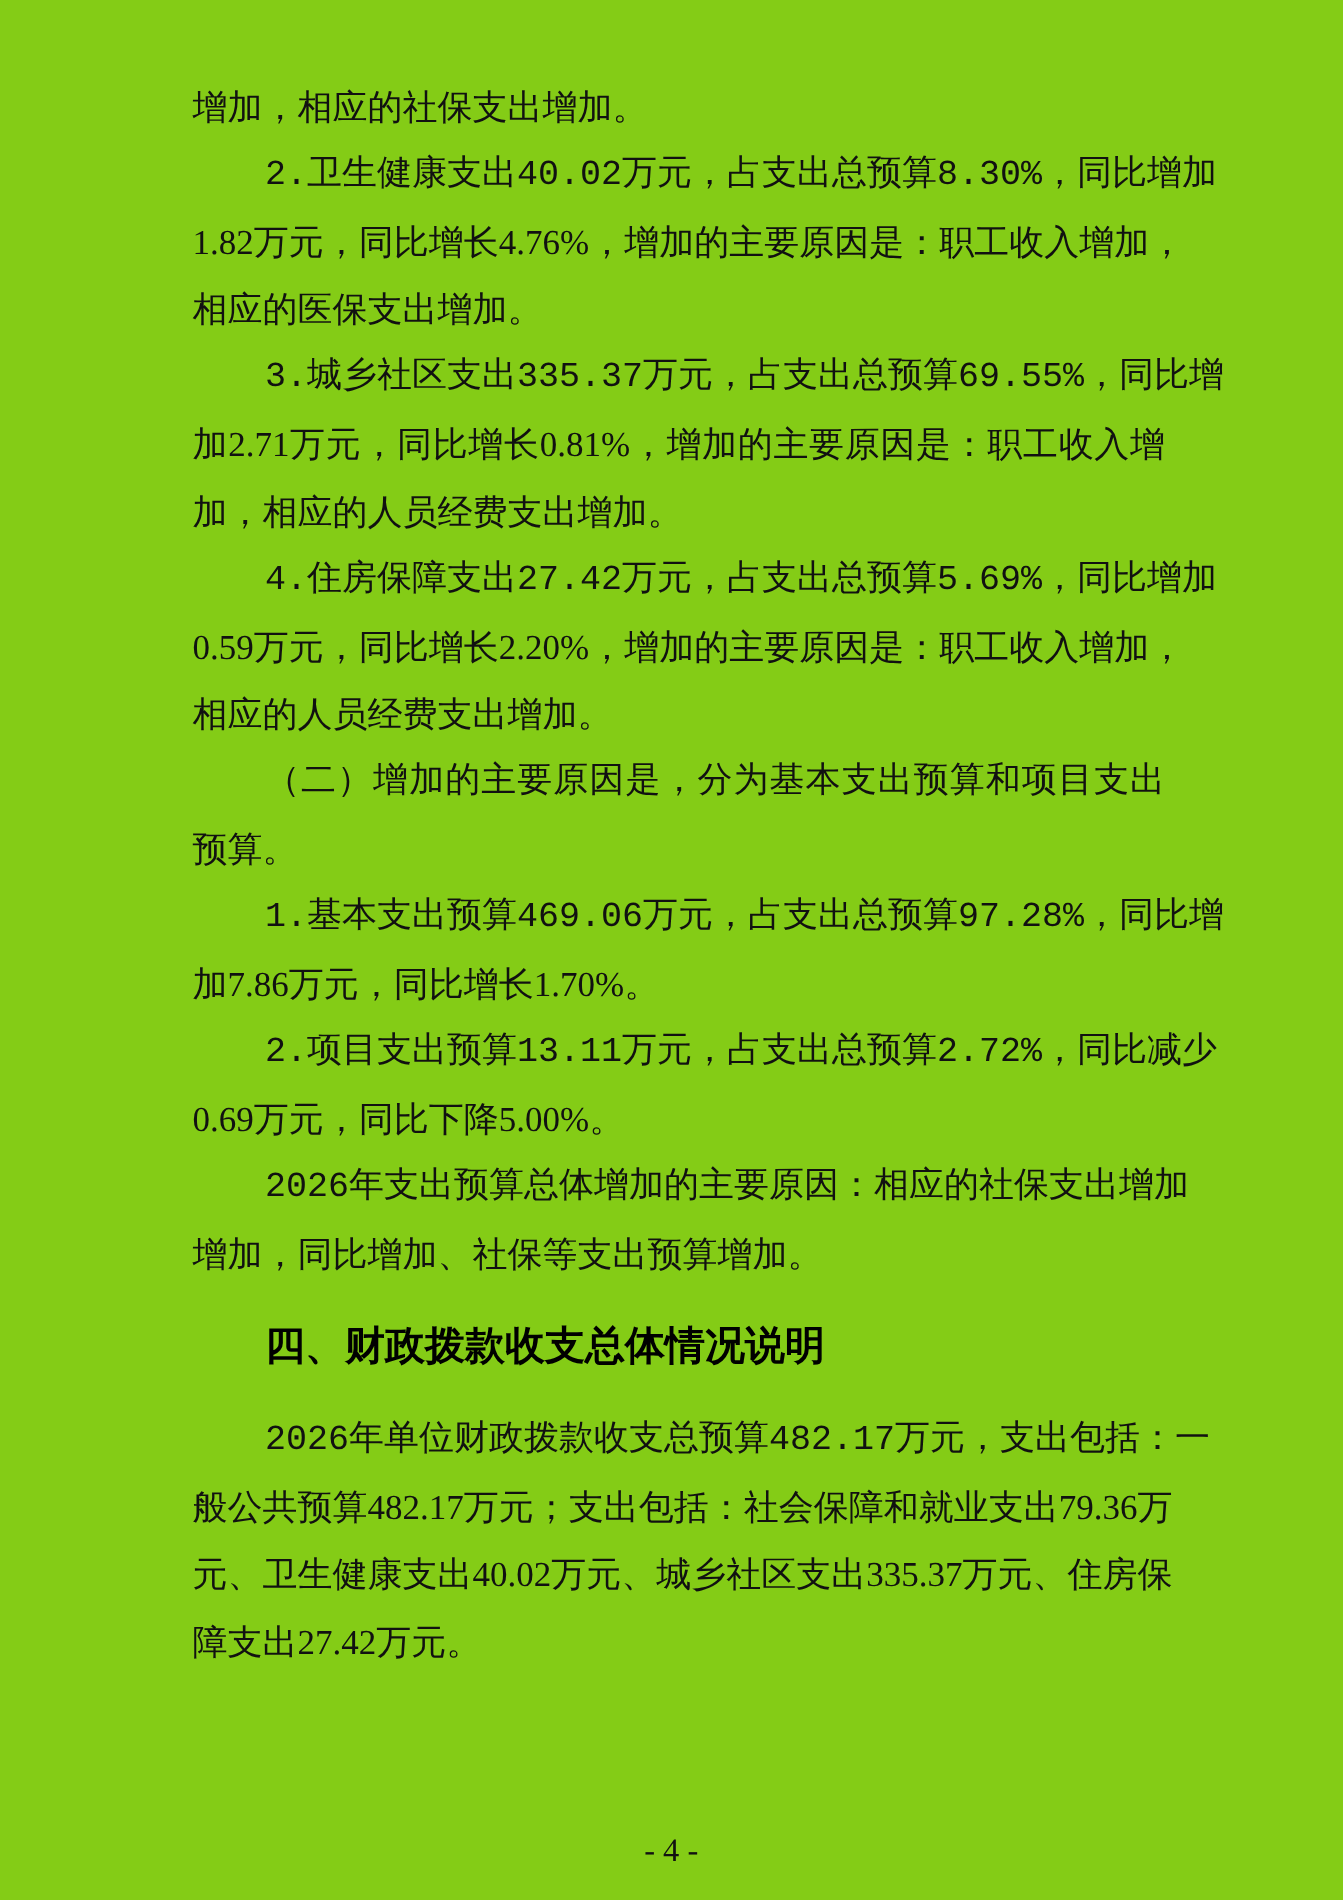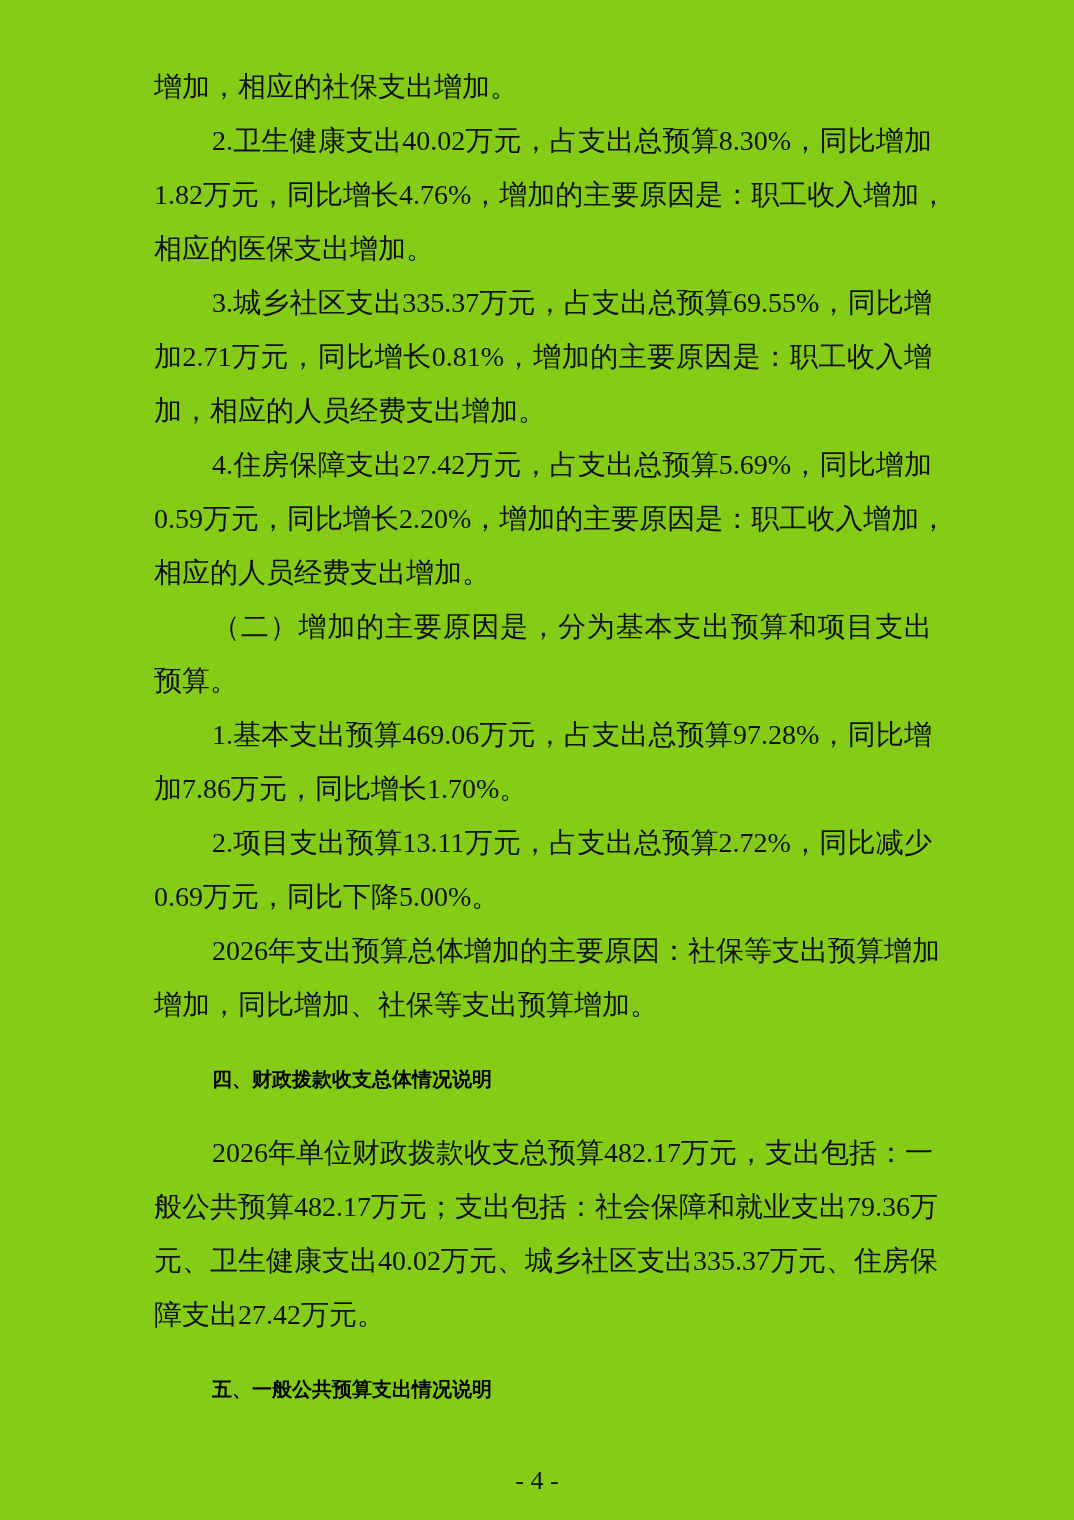--- a/index.html
+++ b/index.html
@@ -29,25 +29,26 @@
     white-space: nowrap;
     color: #111111;
   }
   .line.fill {
     text-align: justify;
     text-align-last: justify;
     text-justify: inter-character;
   }
   .line.indent {
     text-indent: 58px;
+    font-family: Liberation Mono, monospace;
   }
   .heading {
-    font-family: Liberation Serif, serif;
+    font-family: Liberation Mono, monospace;
     font-weight: bold;
-    font-size: 20px;
+    font-size: 32px;
     line-height: 54px;
     height: 54px;
     margin: 20px 0;
     text-indent: 58px;
     white-space: nowrap;
     color: #000000;
   }
   .footer {
     position: absolute;
     left: 0;
@@ -74,23 +75,22 @@
       <div class="line">加，相应的人员经费支出增加。</div>
       <div class="line indent fill">4.住房保障支出27.42万元，占支出总预算5.69%，同比增加</div>
       <div class="line fill">0.59万元，同比增长2.20%，增加的主要原因是：职工收入增加，</div>
       <div class="line">相应的人员经费支出增加。</div>
       <div class="line indent fill">（二）增加的主要原因是，分为基本支出预算和项目支出</div>
       <div class="line">预算。</div>
       <div class="line indent fill">1.基本支出预算469.06万元，占支出总预算97.28%，同比增</div>
       <div class="line">加7.86万元，同比增长1.70%。</div>
       <div class="line indent fill">2.项目支出预算13.11万元，占支出总预算2.72%，同比减少</div>
       <div class="line">0.69万元，同比下降5.00%。</div>
-      <div class="line indent fill">2026年支出预算总体增加的主要原因：社保等支出预算增加</div>
+      <div class="line indent fill">2026年支出预算总体增加的主要原因：相应的社保支出增加</div>
       <div class="line">增加，同比增加、社保等支出预算增加。</div>
       <div class="heading">四、财政拨款收支总体情况说明</div>
       <div class="line indent fill">2026年单位财政拨款收支总预算482.17万元，支出包括：一</div>
       <div class="line fill">般公共预算482.17万元；支出包括：社会保障和就业支出79.36万</div>
       <div class="line fill">元、卫生健康支出40.02万元、城乡社区支出335.37万元、住房保</div>
       <div class="line">障支出27.42万元。</div>
-      <div class="heading">五、一般公共预算支出情况说明</div>
     </div>
   <div class="footer">- 4 -</div>
 </div>
 
 </body></html>

